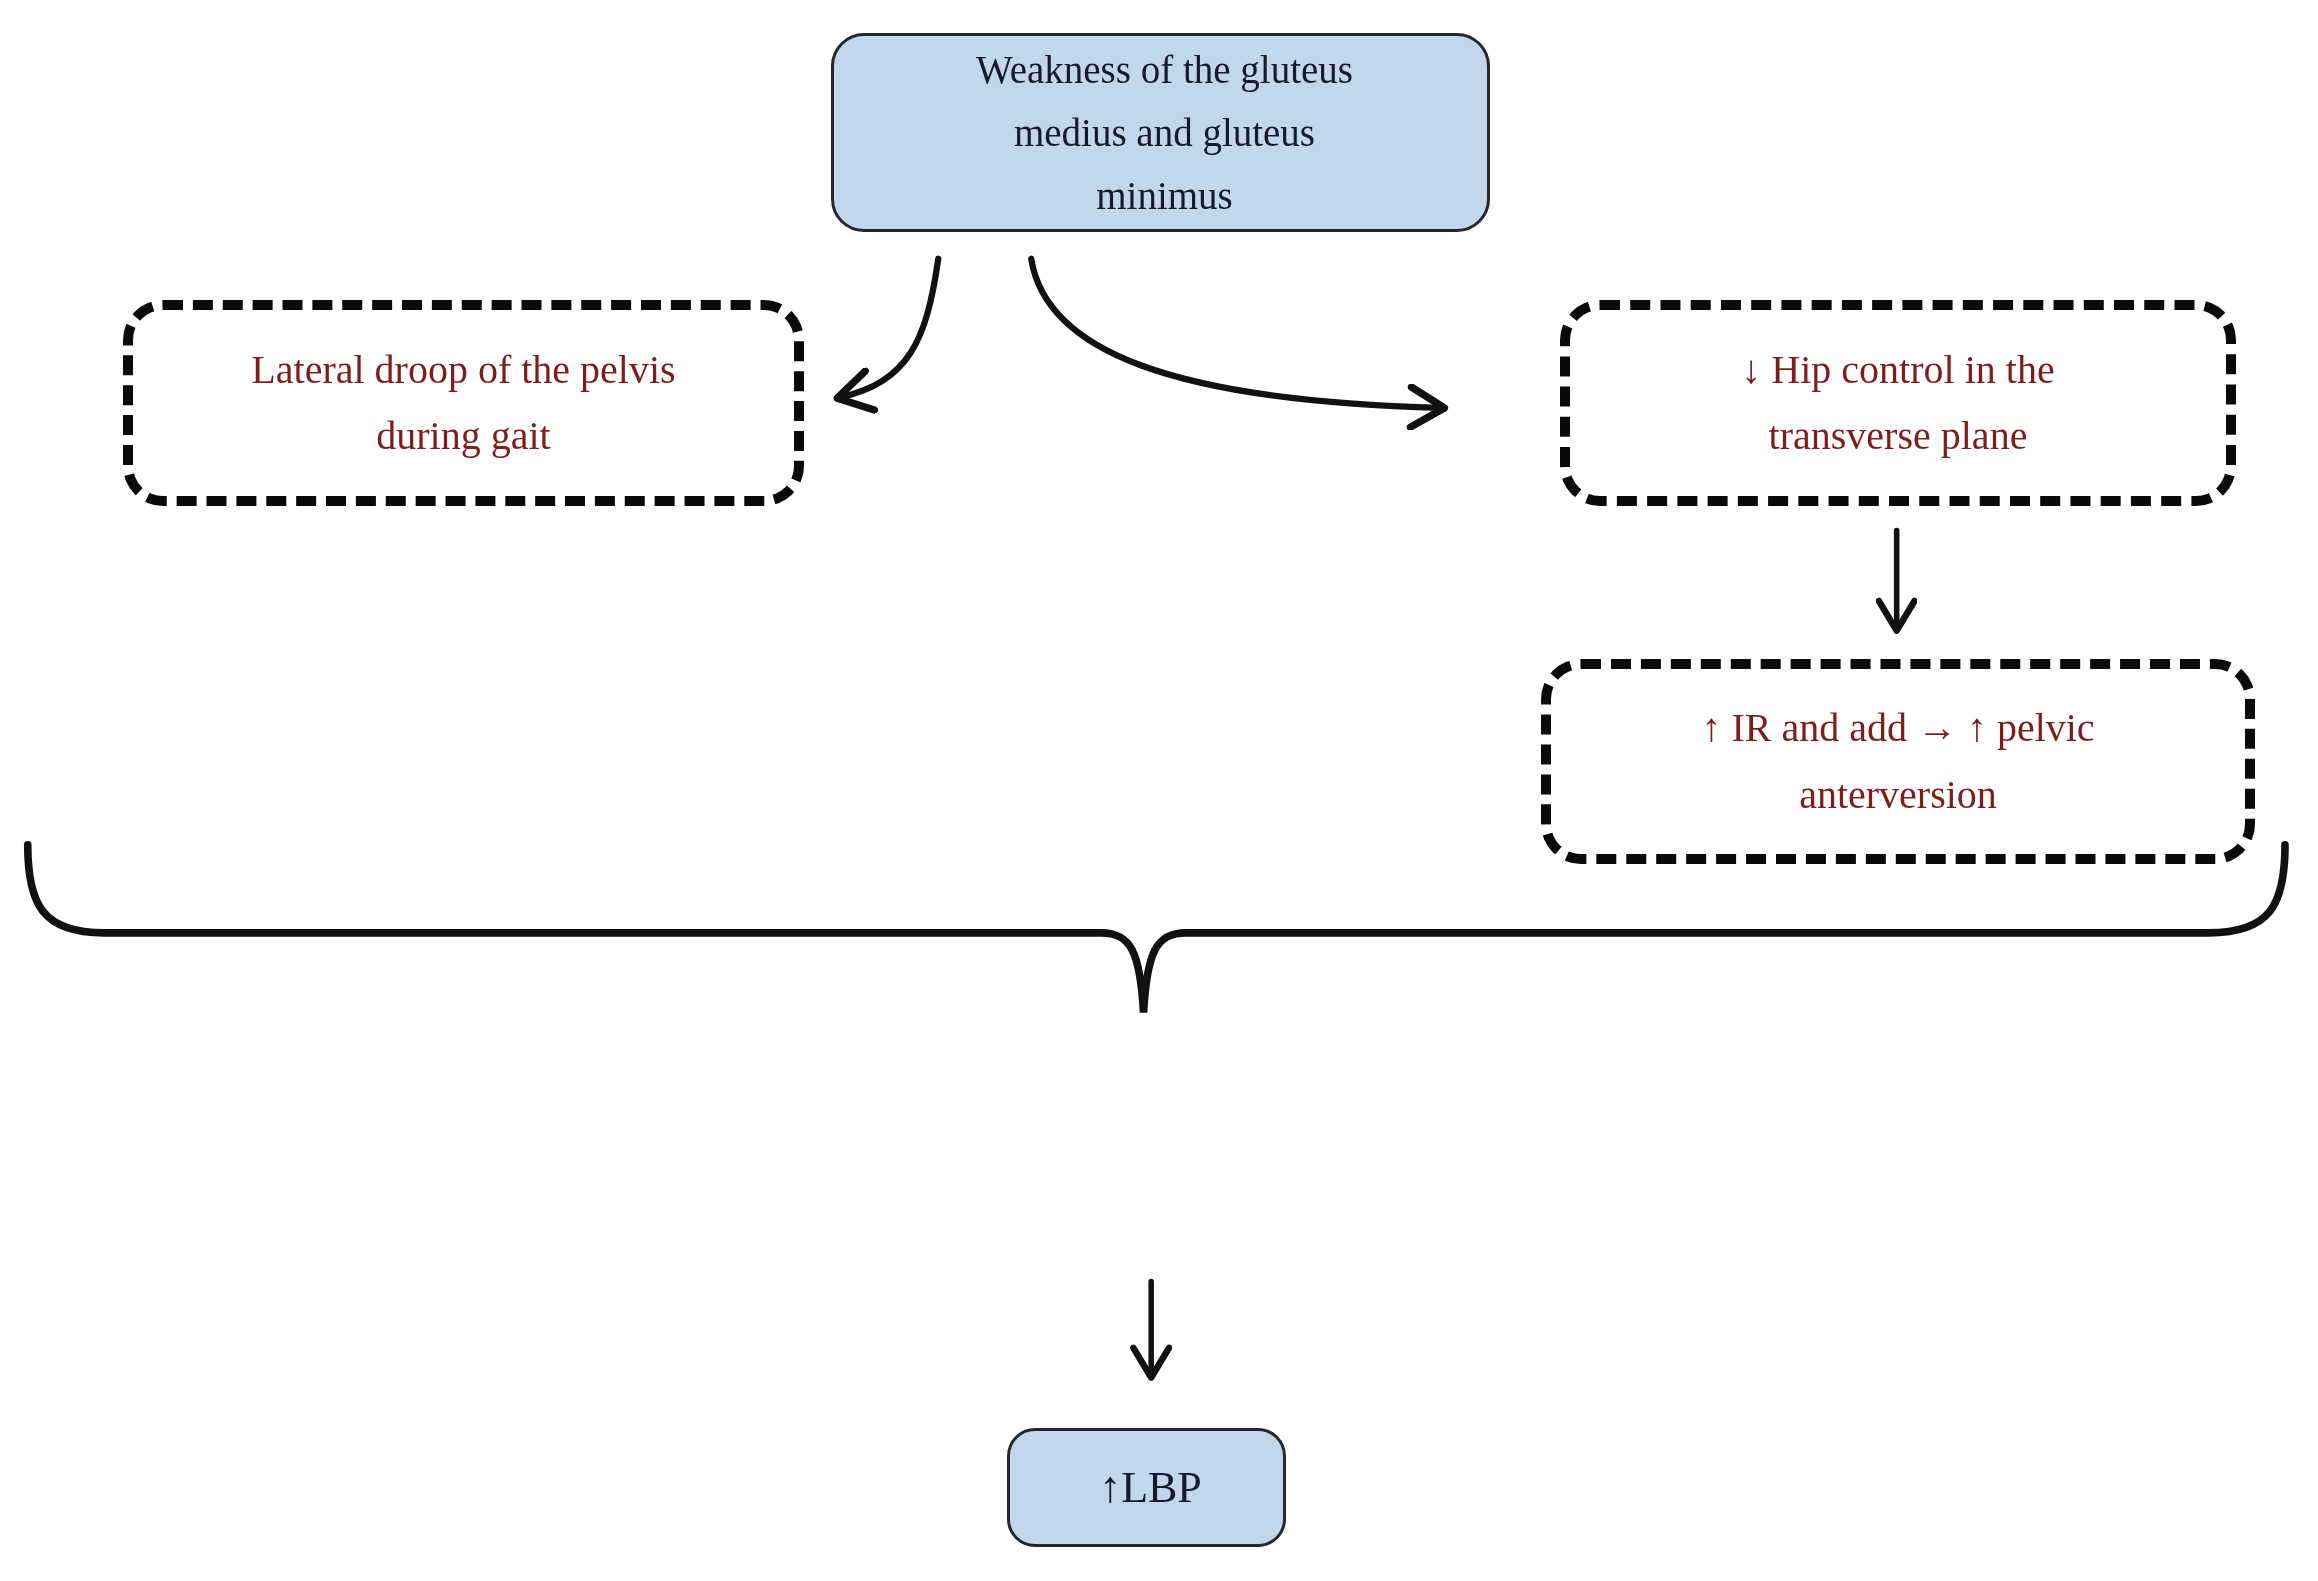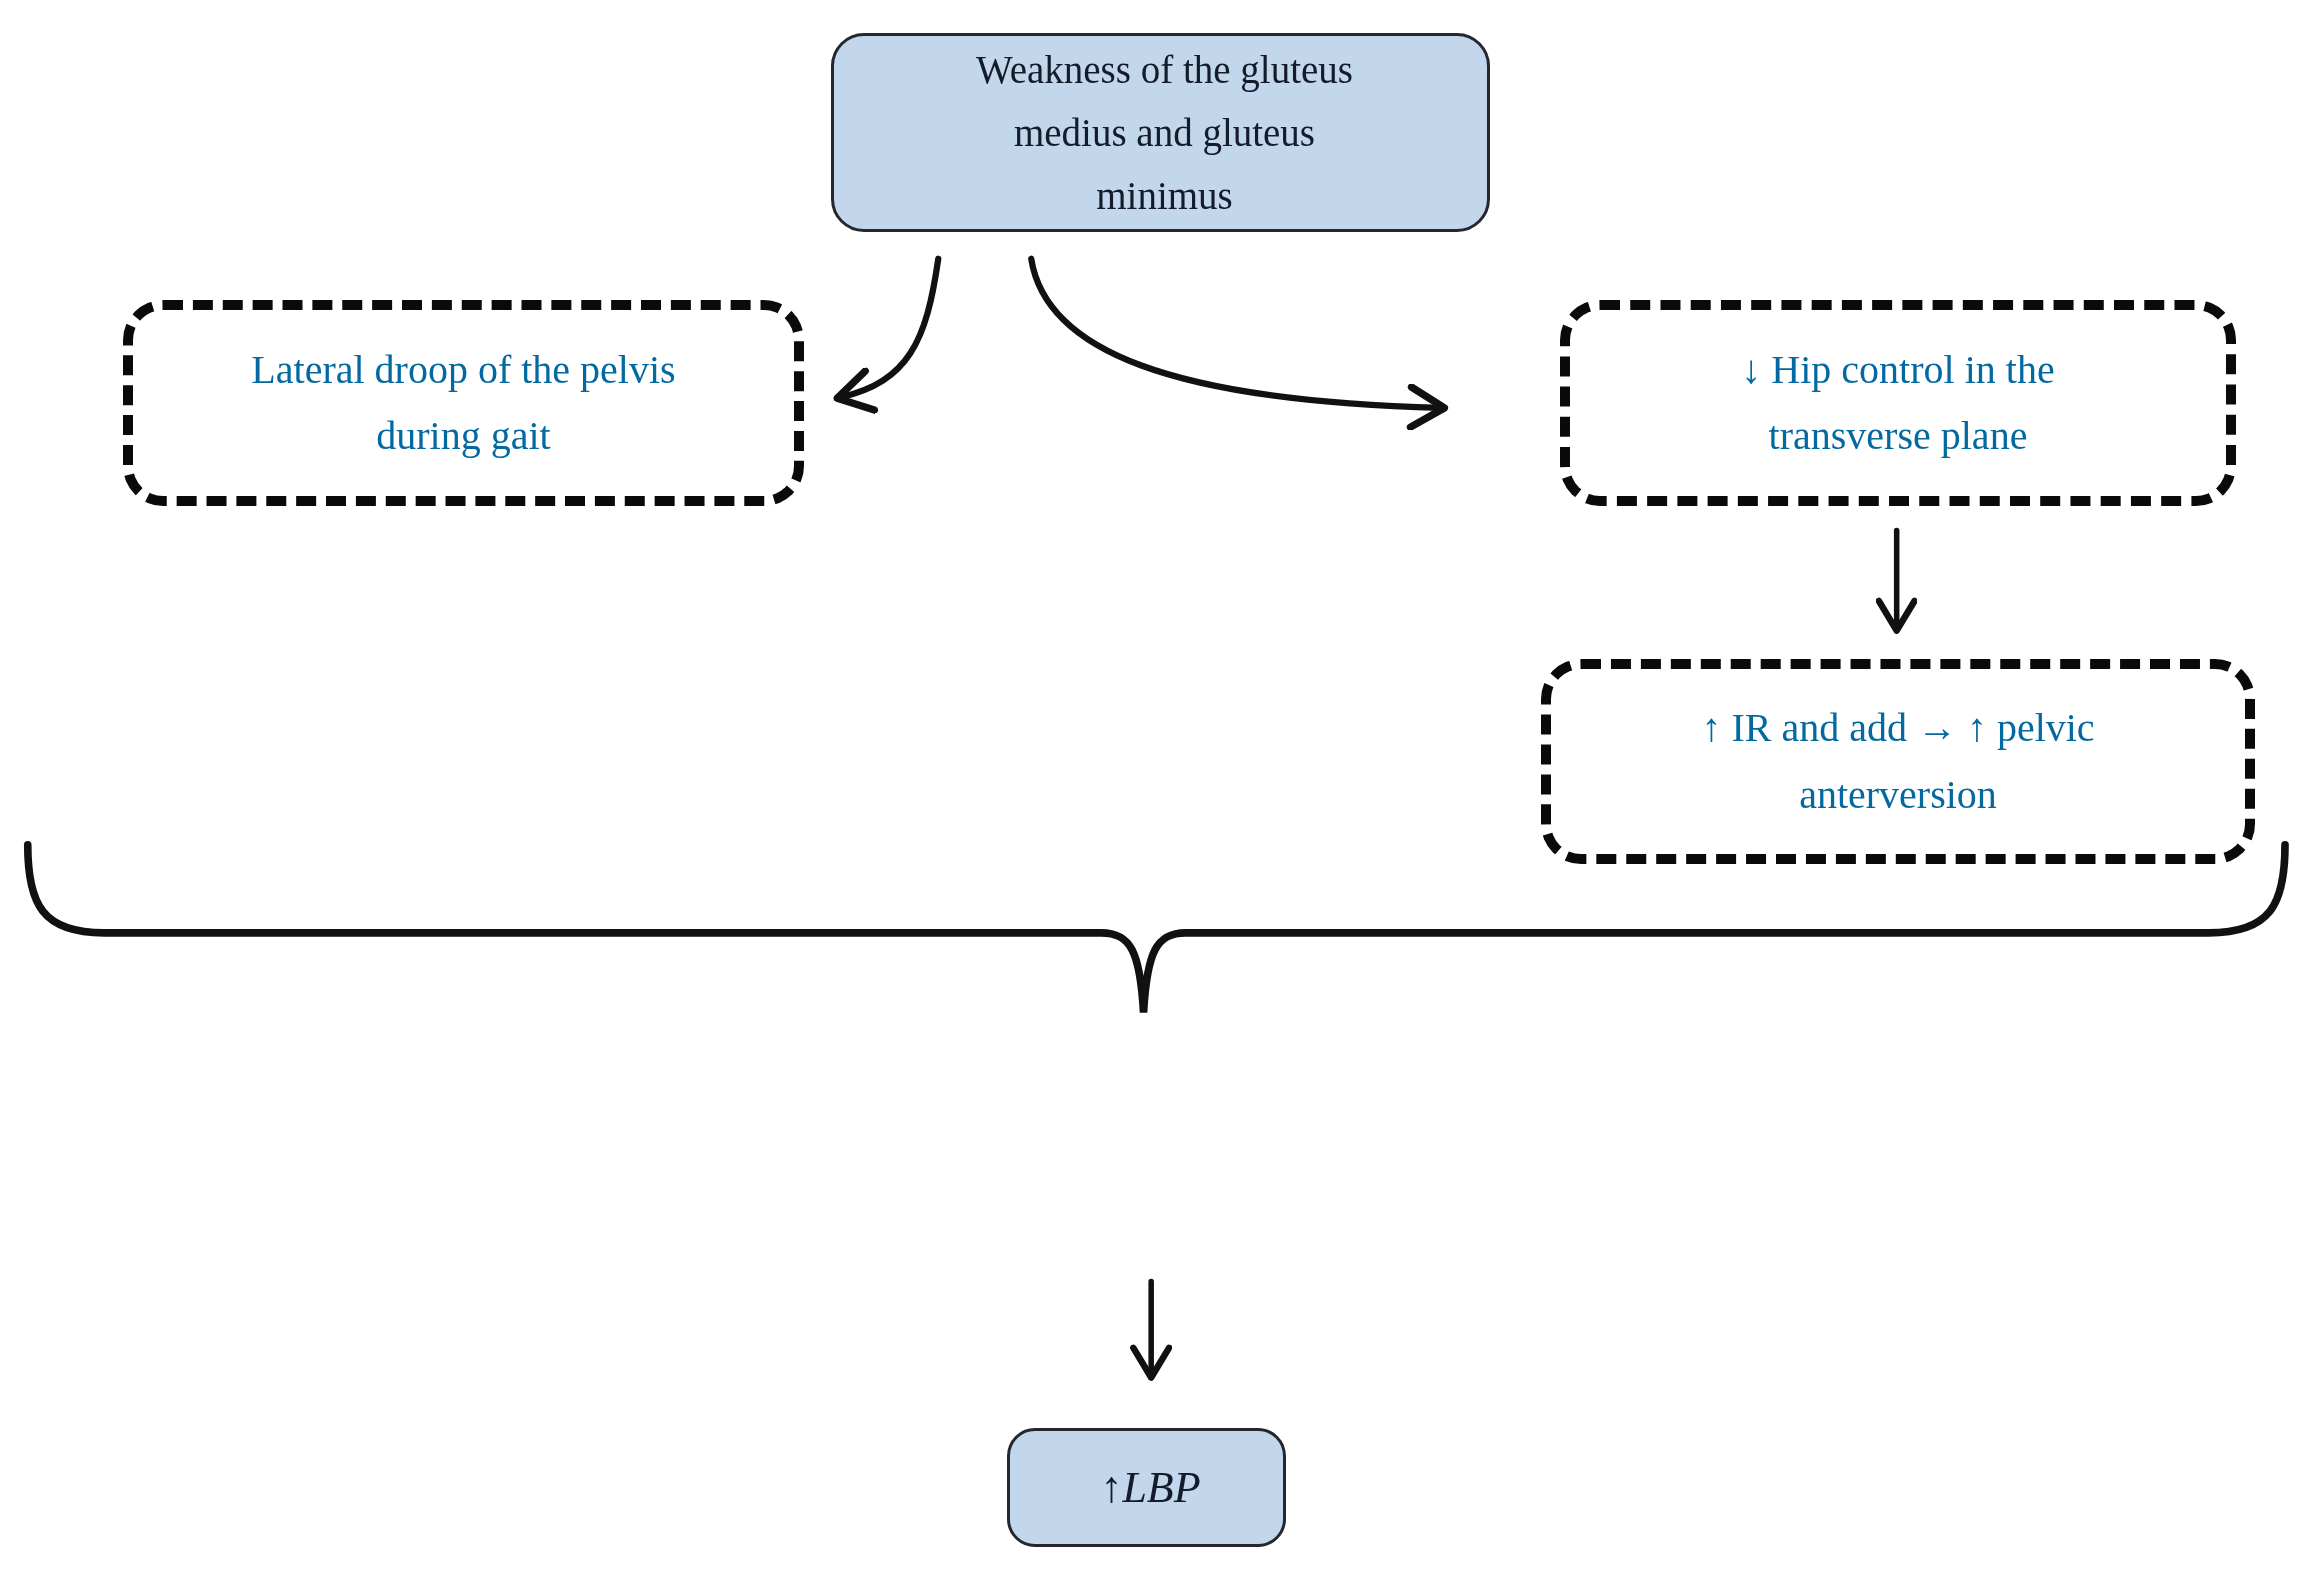--- a/index.html
+++ b/index.html
@@ -26,28 +26,28 @@
     line-height:1.62;
     color:#141b2a;
     padding-left:8px;
   }
   .dashed-node{
     background:#ffffff;
     border:10.4px dashed #0a0a0a;
     border-radius:40px;
     font-size:40px;
     line-height:1.66;
-    color:#0369a1;
+    color:#7f1d1d;
   }
   #weakness-box{left:831px;top:33px;width:659px;height:199px;}
   #lateral-droop-box{left:123px;top:300px;width:681px;height:206px;}
   #hip-control-box{left:1560px;top:300px;width:676px;height:206px;}
   #ir-add-box{left:1541px;top:659px;width:714px;height:205px;}
   #abnormal-box{left:818px;top:1050px;width:657px;height:202px;}
-  #lbp-box{left:1007px;top:1428px;width:279px;height:119px;border-radius:28px;font-size:44px;font-style:italic;}
+  #lbp-box{left:1007px;top:1428px;width:279px;height:119px;border-radius:28px;font-size:44px;}
   #connector-layer{position:absolute;left:0;top:0;width:2319px;height:1582px;}
 </style>
 </head>
 <body>
 
 <div id="canvas">
 
   <svg id="connector-layer" viewBox="0 0 3344 2281" xmlns="http://www.w3.org/2000/svg">
     <defs>
       <marker id="vhead" viewBox="0 0 14 14" refX="11" refY="7" markerWidth="7.5" markerHeight="7.5" orient="auto-start-reverse">

